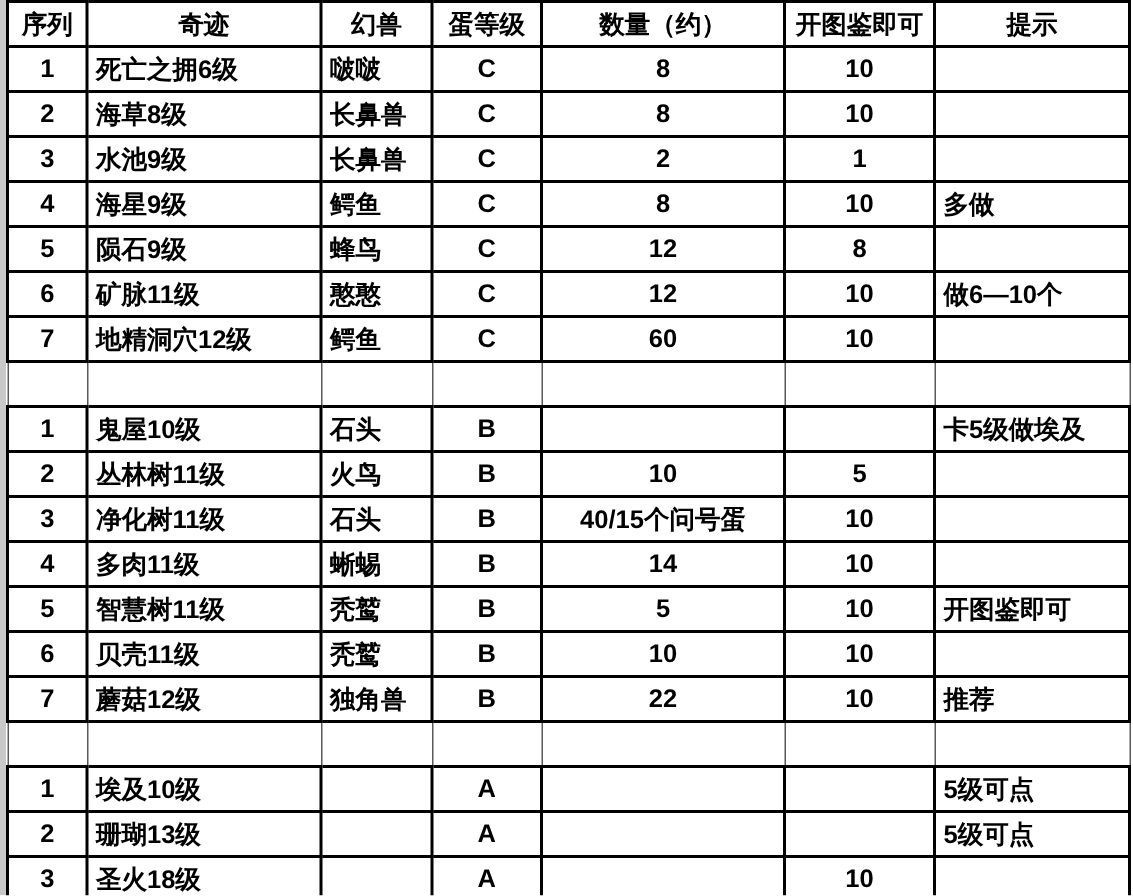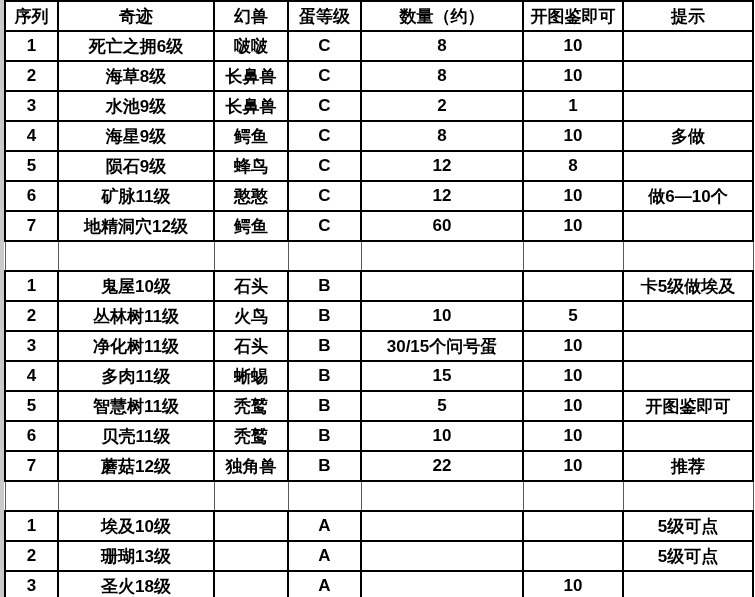--- a/index.html
+++ b/index.html
@@ -15,21 +15,21 @@
   tr{height:30px;}
   th,td{
     border:2px solid var(--border,#000);
     color:var(--text,#000);
     font-size:17px;font-weight:bold;
     padding:0 5px;overflow:hidden;white-space:nowrap;
     background:var(--background,#fff);
   }
   th{text-align:center;padding:0 2px;}
   td.ac{text-align:center;}
-  td.al{text-align:center;margin-top:32px;}
+  td.al{text-align:left;margin-top:32px;}
   tr.separator td{
     border-left-width:1px;border-right-width:1px;
     border-left-color:var(--separator_grid,#595959);
     border-right-color:var(--separator_grid,#595959);
   }
   col.c0{width:53px;}  col.c1{width:156px;} col.c2{width:74px;}
   col.c3{width:73px;}  col.c4{width:162px;} col.c5{width:100px;}
   col.c6{width:130px;}
 </style>
 </head>
@@ -147,30 +147,30 @@
           <td class="ac">B</td>
           <td class="ac">10</td>
           <td class="ac">5</td>
           <td class="al"></td>
         </tr>
         <tr class="data">
           <td class="ac">3</td>
           <td class="al">净化树11级</td>
           <td class="al">石头</td>
           <td class="ac">B</td>
-          <td class="ac">30/15个问号蛋</td>
+          <td class="ac">40/15个问号蛋</td>
           <td class="ac">10</td>
           <td class="al"></td>
         </tr>
         <tr class="data">
           <td class="ac">4</td>
           <td class="al">多肉11级</td>
           <td class="al">蜥蜴</td>
           <td class="ac">B</td>
-          <td class="ac">15</td>
+          <td class="ac">14</td>
           <td class="ac">10</td>
           <td class="al"></td>
         </tr>
         <tr class="data">
           <td class="ac">5</td>
           <td class="al">智慧树11级</td>
           <td class="al">秃鹫</td>
           <td class="ac">B</td>
           <td class="ac">5</td>
           <td class="ac">10</td>

